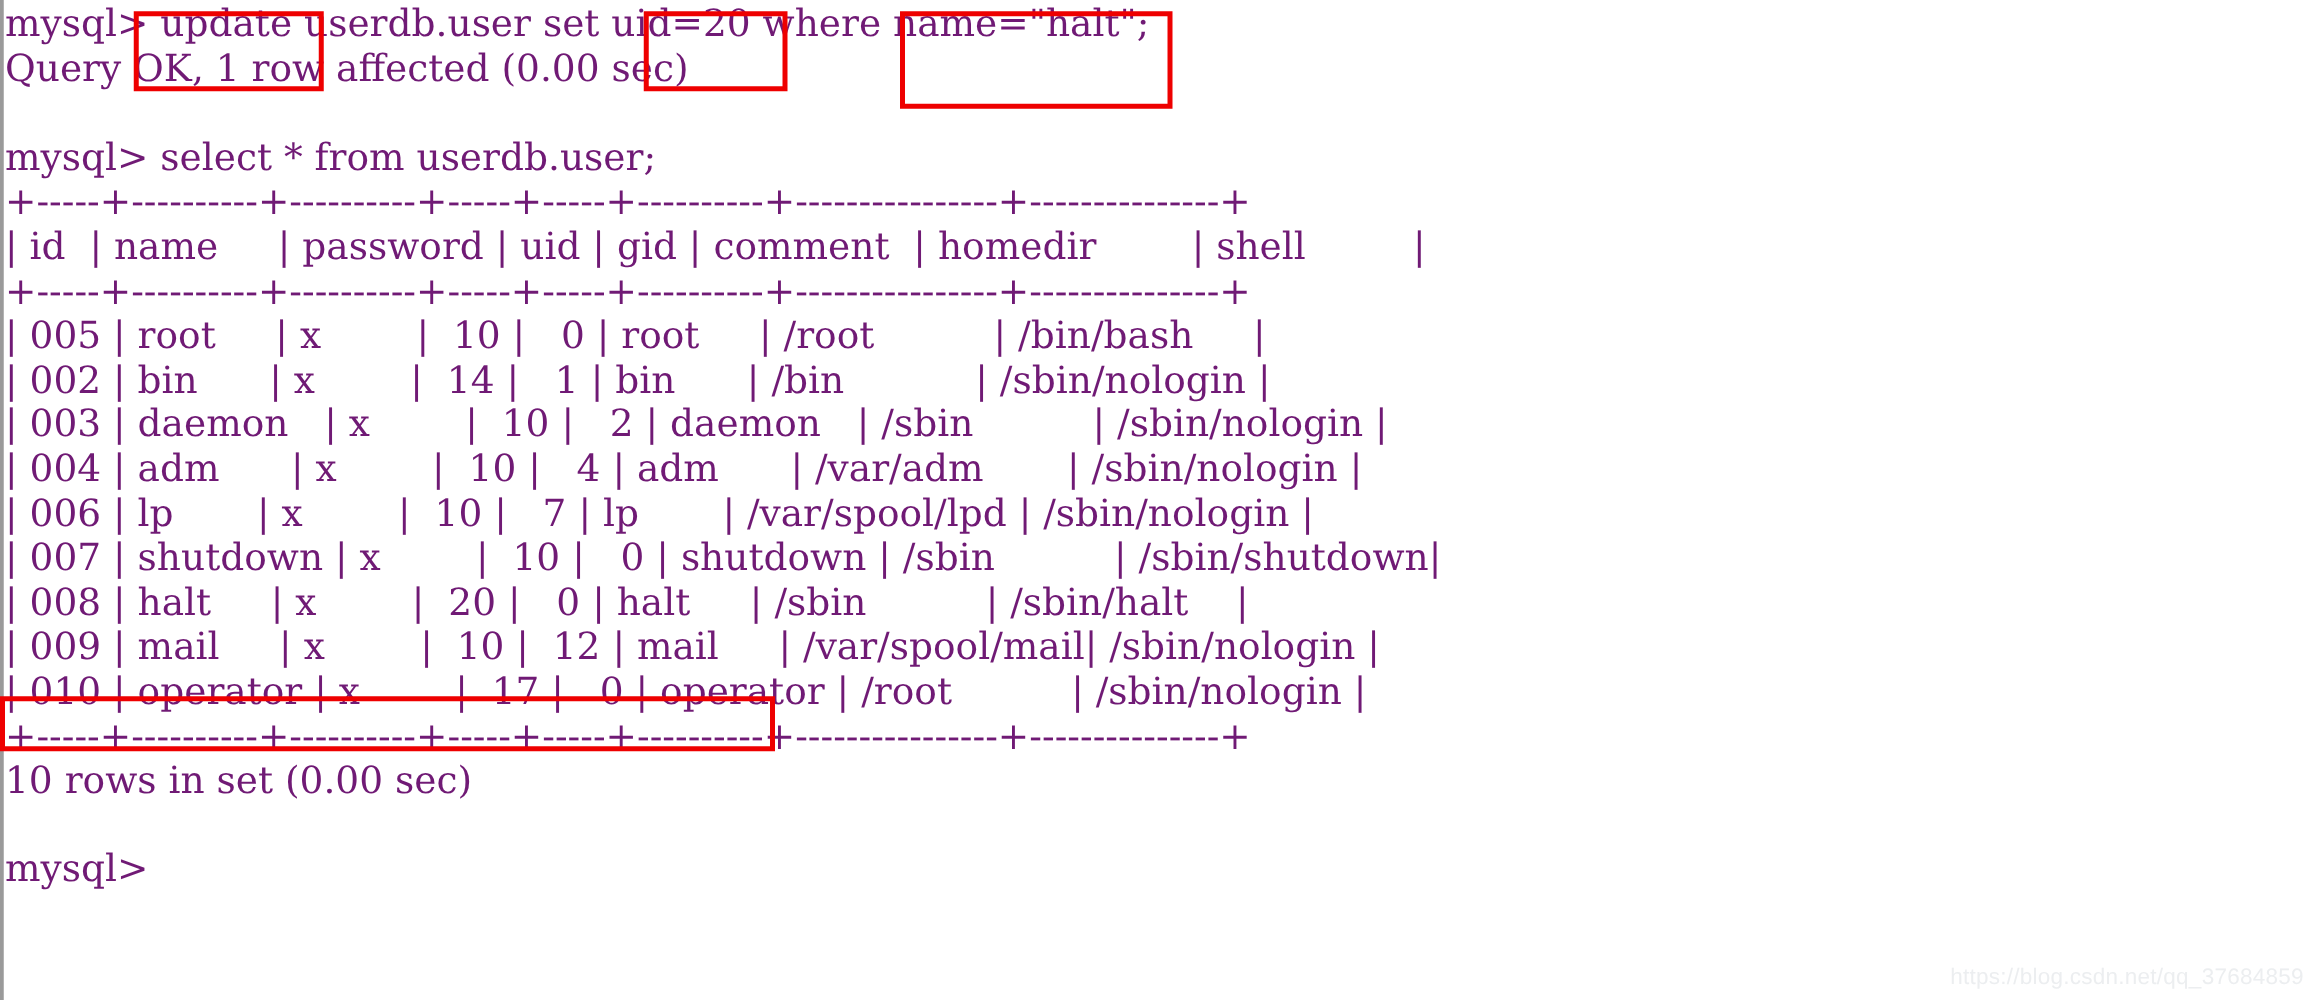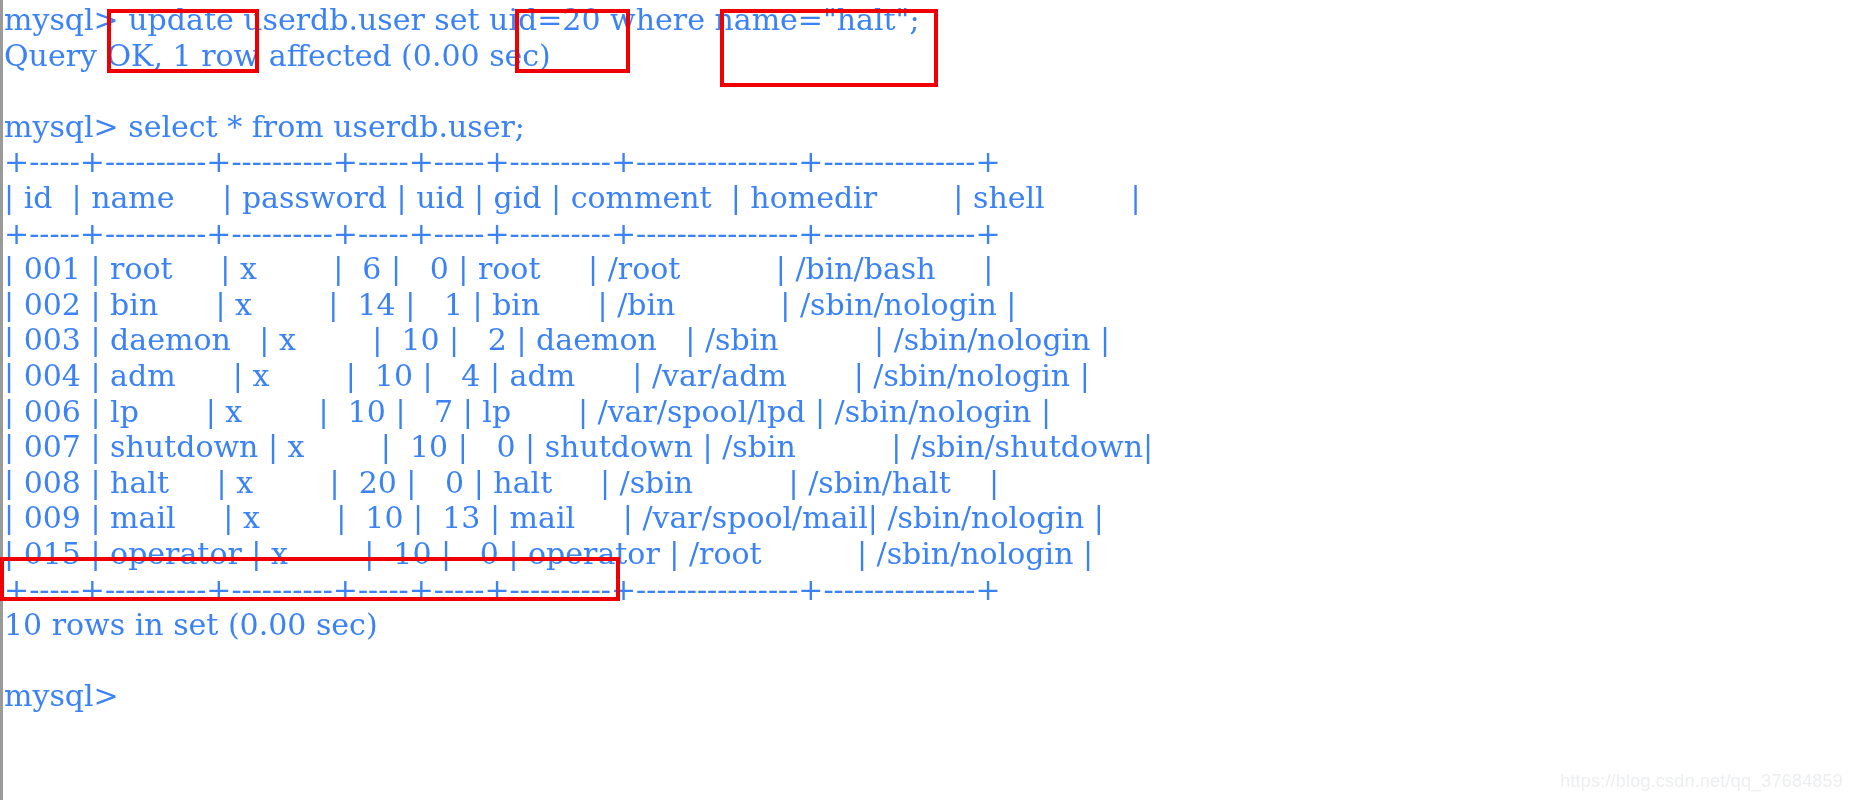--- a/index.html
+++ b/index.html
@@ -28,21 +28,21 @@
     position: absolute;
     left: 4px;
     top: 2px;
     width: 1840px;
   }
   .line {
     font-family: "DejaVu Serif", "Liberation Serif", serif;
     font-size: 30px;
     line-height: 35.6px;
     letter-spacing: 0px;
-    color: #3b82f6;
+    color: #701a75;
     white-space: pre;
     height: 35.6px;
     font-weight: 400;
   }
   .blank { color: transparent; }
 
   
   .redbox {
     position: absolute;
     border: 4px solid #ee0000;
@@ -74,29 +74,29 @@
   <div id="left-edge"></div>
 
   <div id="term">
     <div class="line">mysql&gt; update userdb.user set uid=20 where name="halt";</div>
     <div class="line">Query OK, 1 row affected (0.00 sec)</div>
     <div class="line blank"></div>
     <div class="line">mysql&gt; select * from userdb.user;</div>
     <div class="line">+-----+----------+----------+-----+-----+----------+----------------+---------------+</div>
     <div class="line">| id  | name     | password | uid | gid | comment  | homedir        | shell         |</div>
     <div class="line">+-----+----------+----------+-----+-----+----------+----------------+---------------+</div>
-    <div class="line">| 001 | root     | x        |  6 |   0 | root     | /root          | /bin/bash     |</div>
+    <div class="line">| 005 | root     | x        |  10 |   0 | root     | /root          | /bin/bash     |</div>
     <div class="line">| 002 | bin      | x        |  14 |   1 | bin      | /bin           | /sbin/nologin |</div>
     <div class="line">| 003 | daemon   | x        |  10 |   2 | daemon   | /sbin          | /sbin/nologin |</div>
     <div class="line">| 004 | adm      | x        |  10 |   4 | adm      | /var/adm       | /sbin/nologin |</div>
     <div class="line">| 006 | lp       | x        |  10 |   7 | lp       | /var/spool/lpd | /sbin/nologin |</div>
     <div class="line">| 007 | shutdown | x        |  10 |   0 | shutdown | /sbin          | /sbin/shutdown|</div>
     <div class="line">| 008 | halt     | x        |  20 |   0 | halt     | /sbin          | /sbin/halt    |</div>
-    <div class="line">| 009 | mail     | x        |  10 |  13 | mail     | /var/spool/mail| /sbin/nologin |</div>
-    <div class="line">| 015 | operator | x        |  10 |   0 | operator | /root          | /sbin/nologin |</div>
+    <div class="line">| 009 | mail     | x        |  10 |  12 | mail     | /var/spool/mail| /sbin/nologin |</div>
+    <div class="line">| 010 | operator | x        |  17 |   0 | operator | /root          | /sbin/nologin |</div>
     <div class="line">+-----+----------+----------+-----+-----+----------+----------------+---------------+</div>
     <div class="line">10 rows in set (0.00 sec)</div>
     <div class="line blank"></div>
     <div class="line">mysql&gt;</div>
   </div>
 
   <div class="redbox" id="box-update"></div>
   <div class="redbox" id="box-uid"></div>
   <div class="redbox" id="box-name"></div>
   <div class="redbox" id="box-row-halt"></div>

